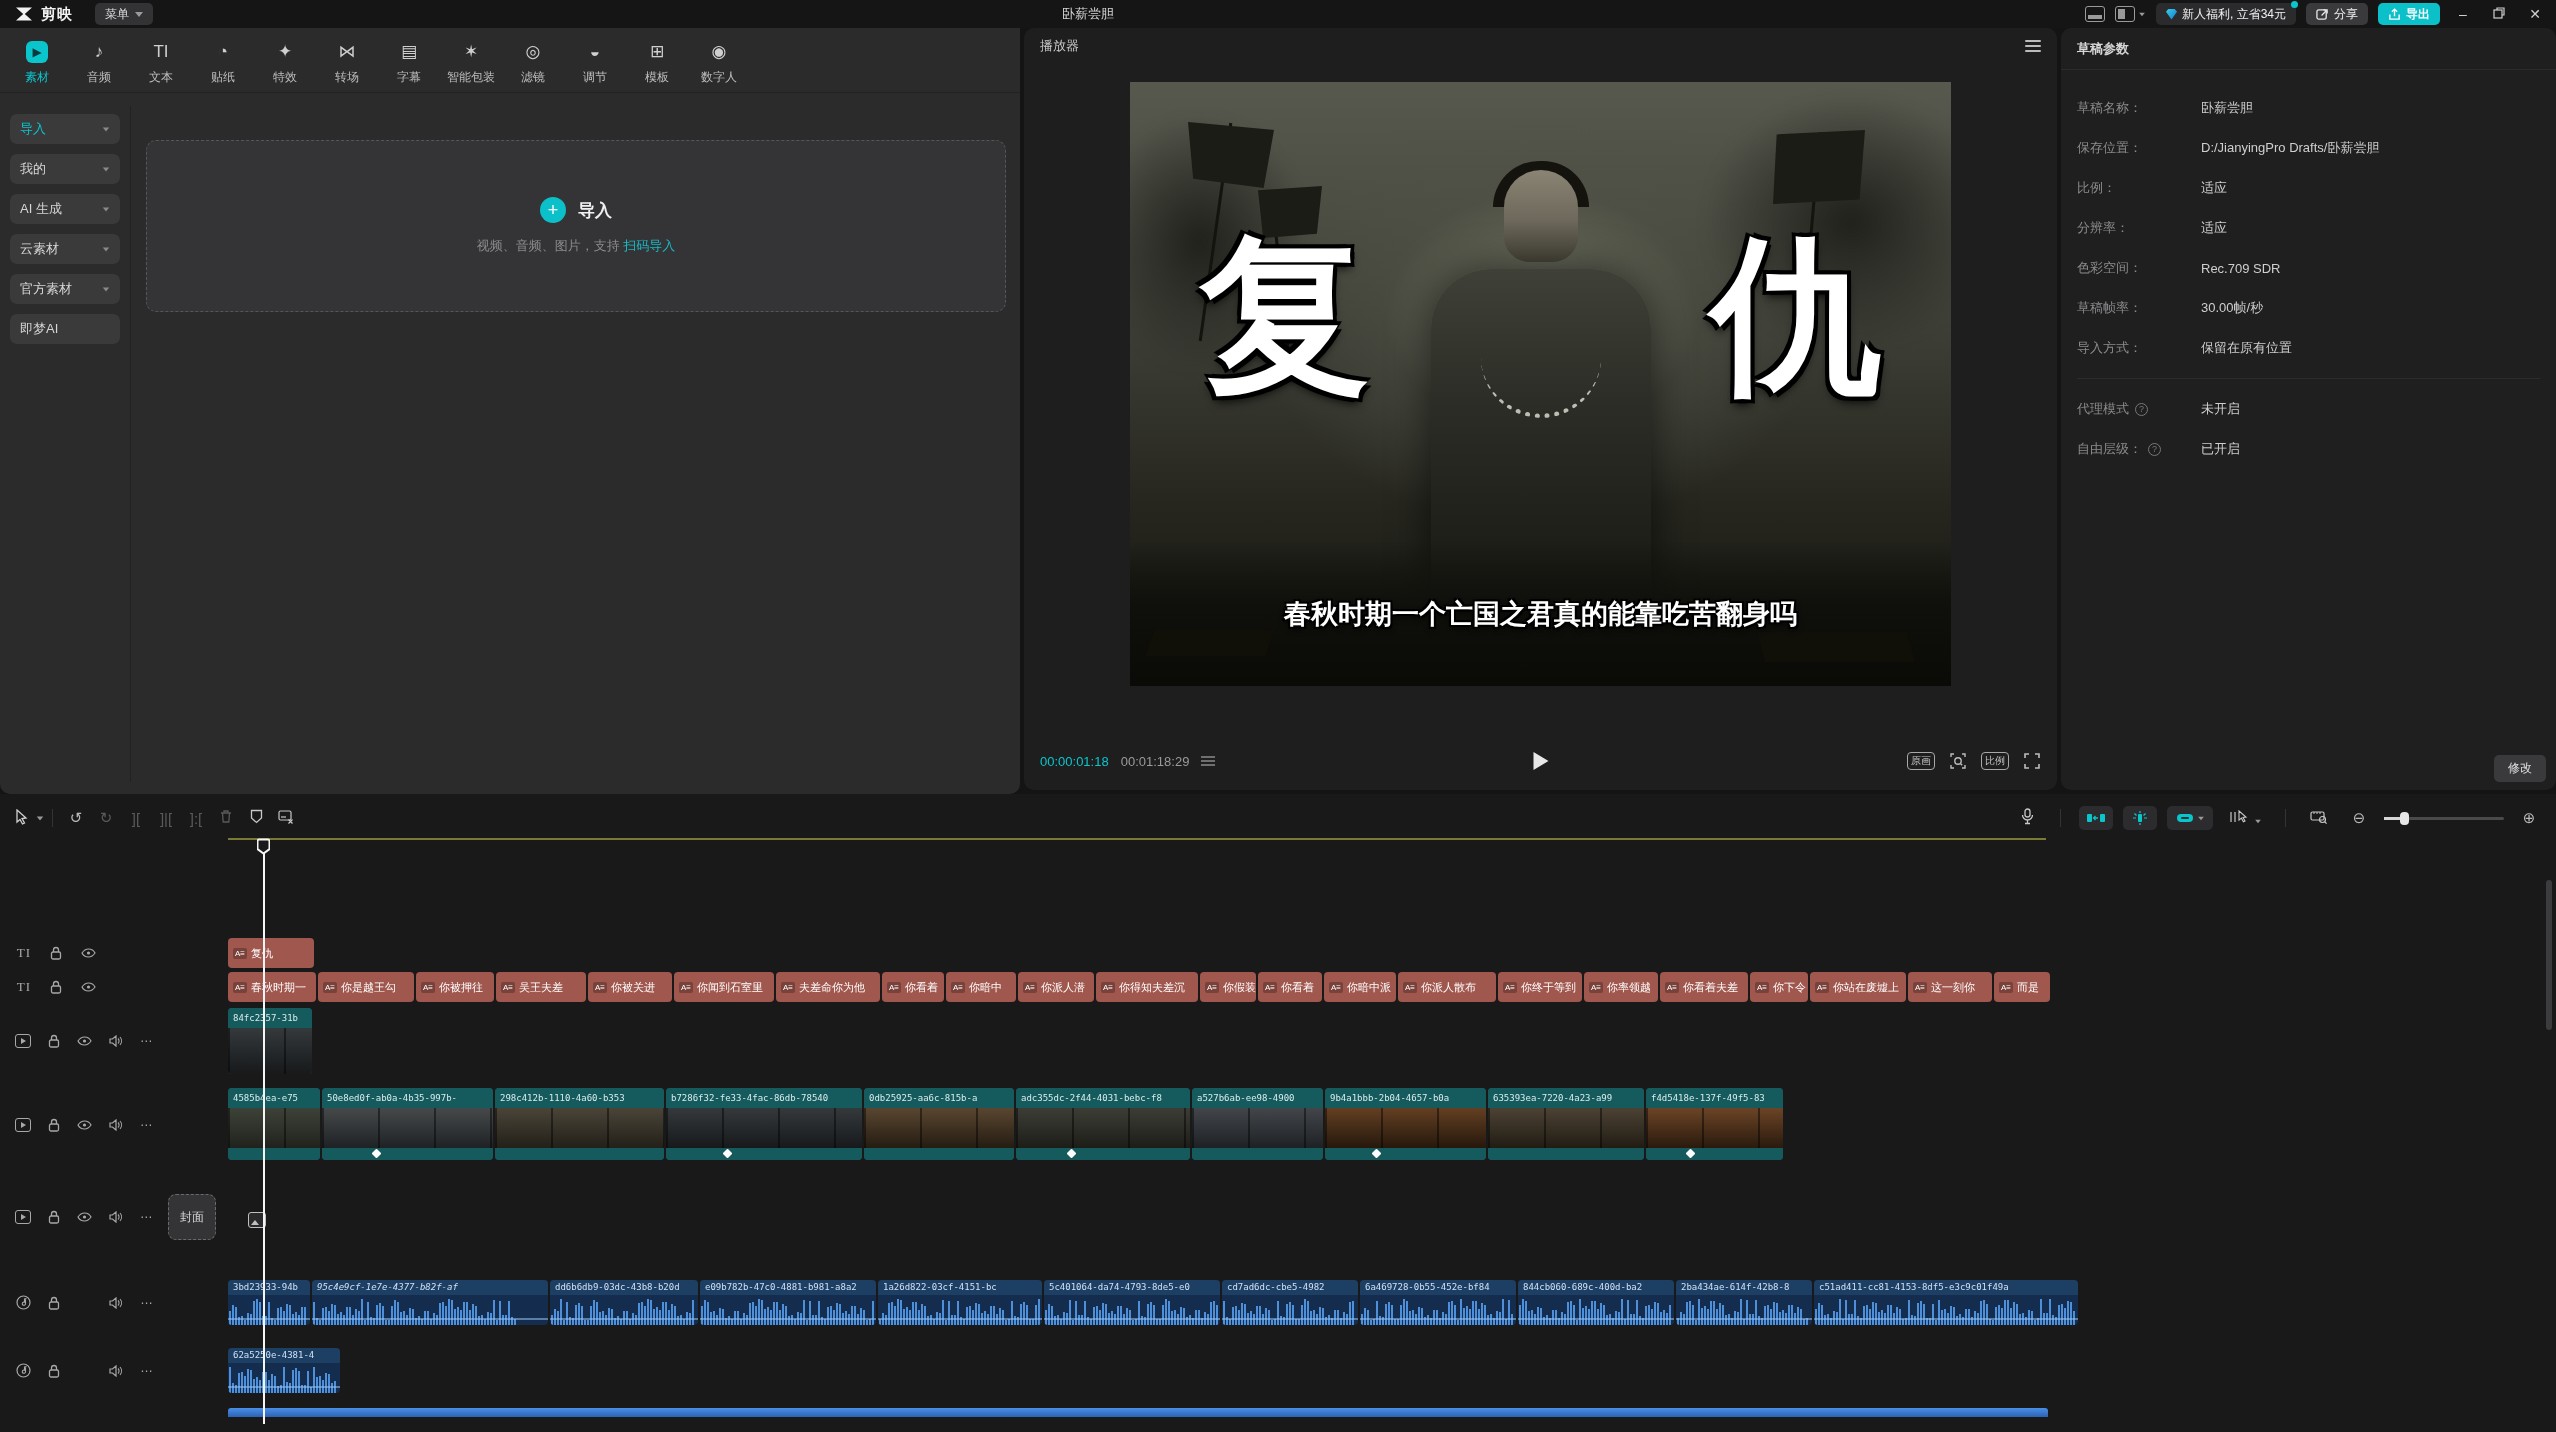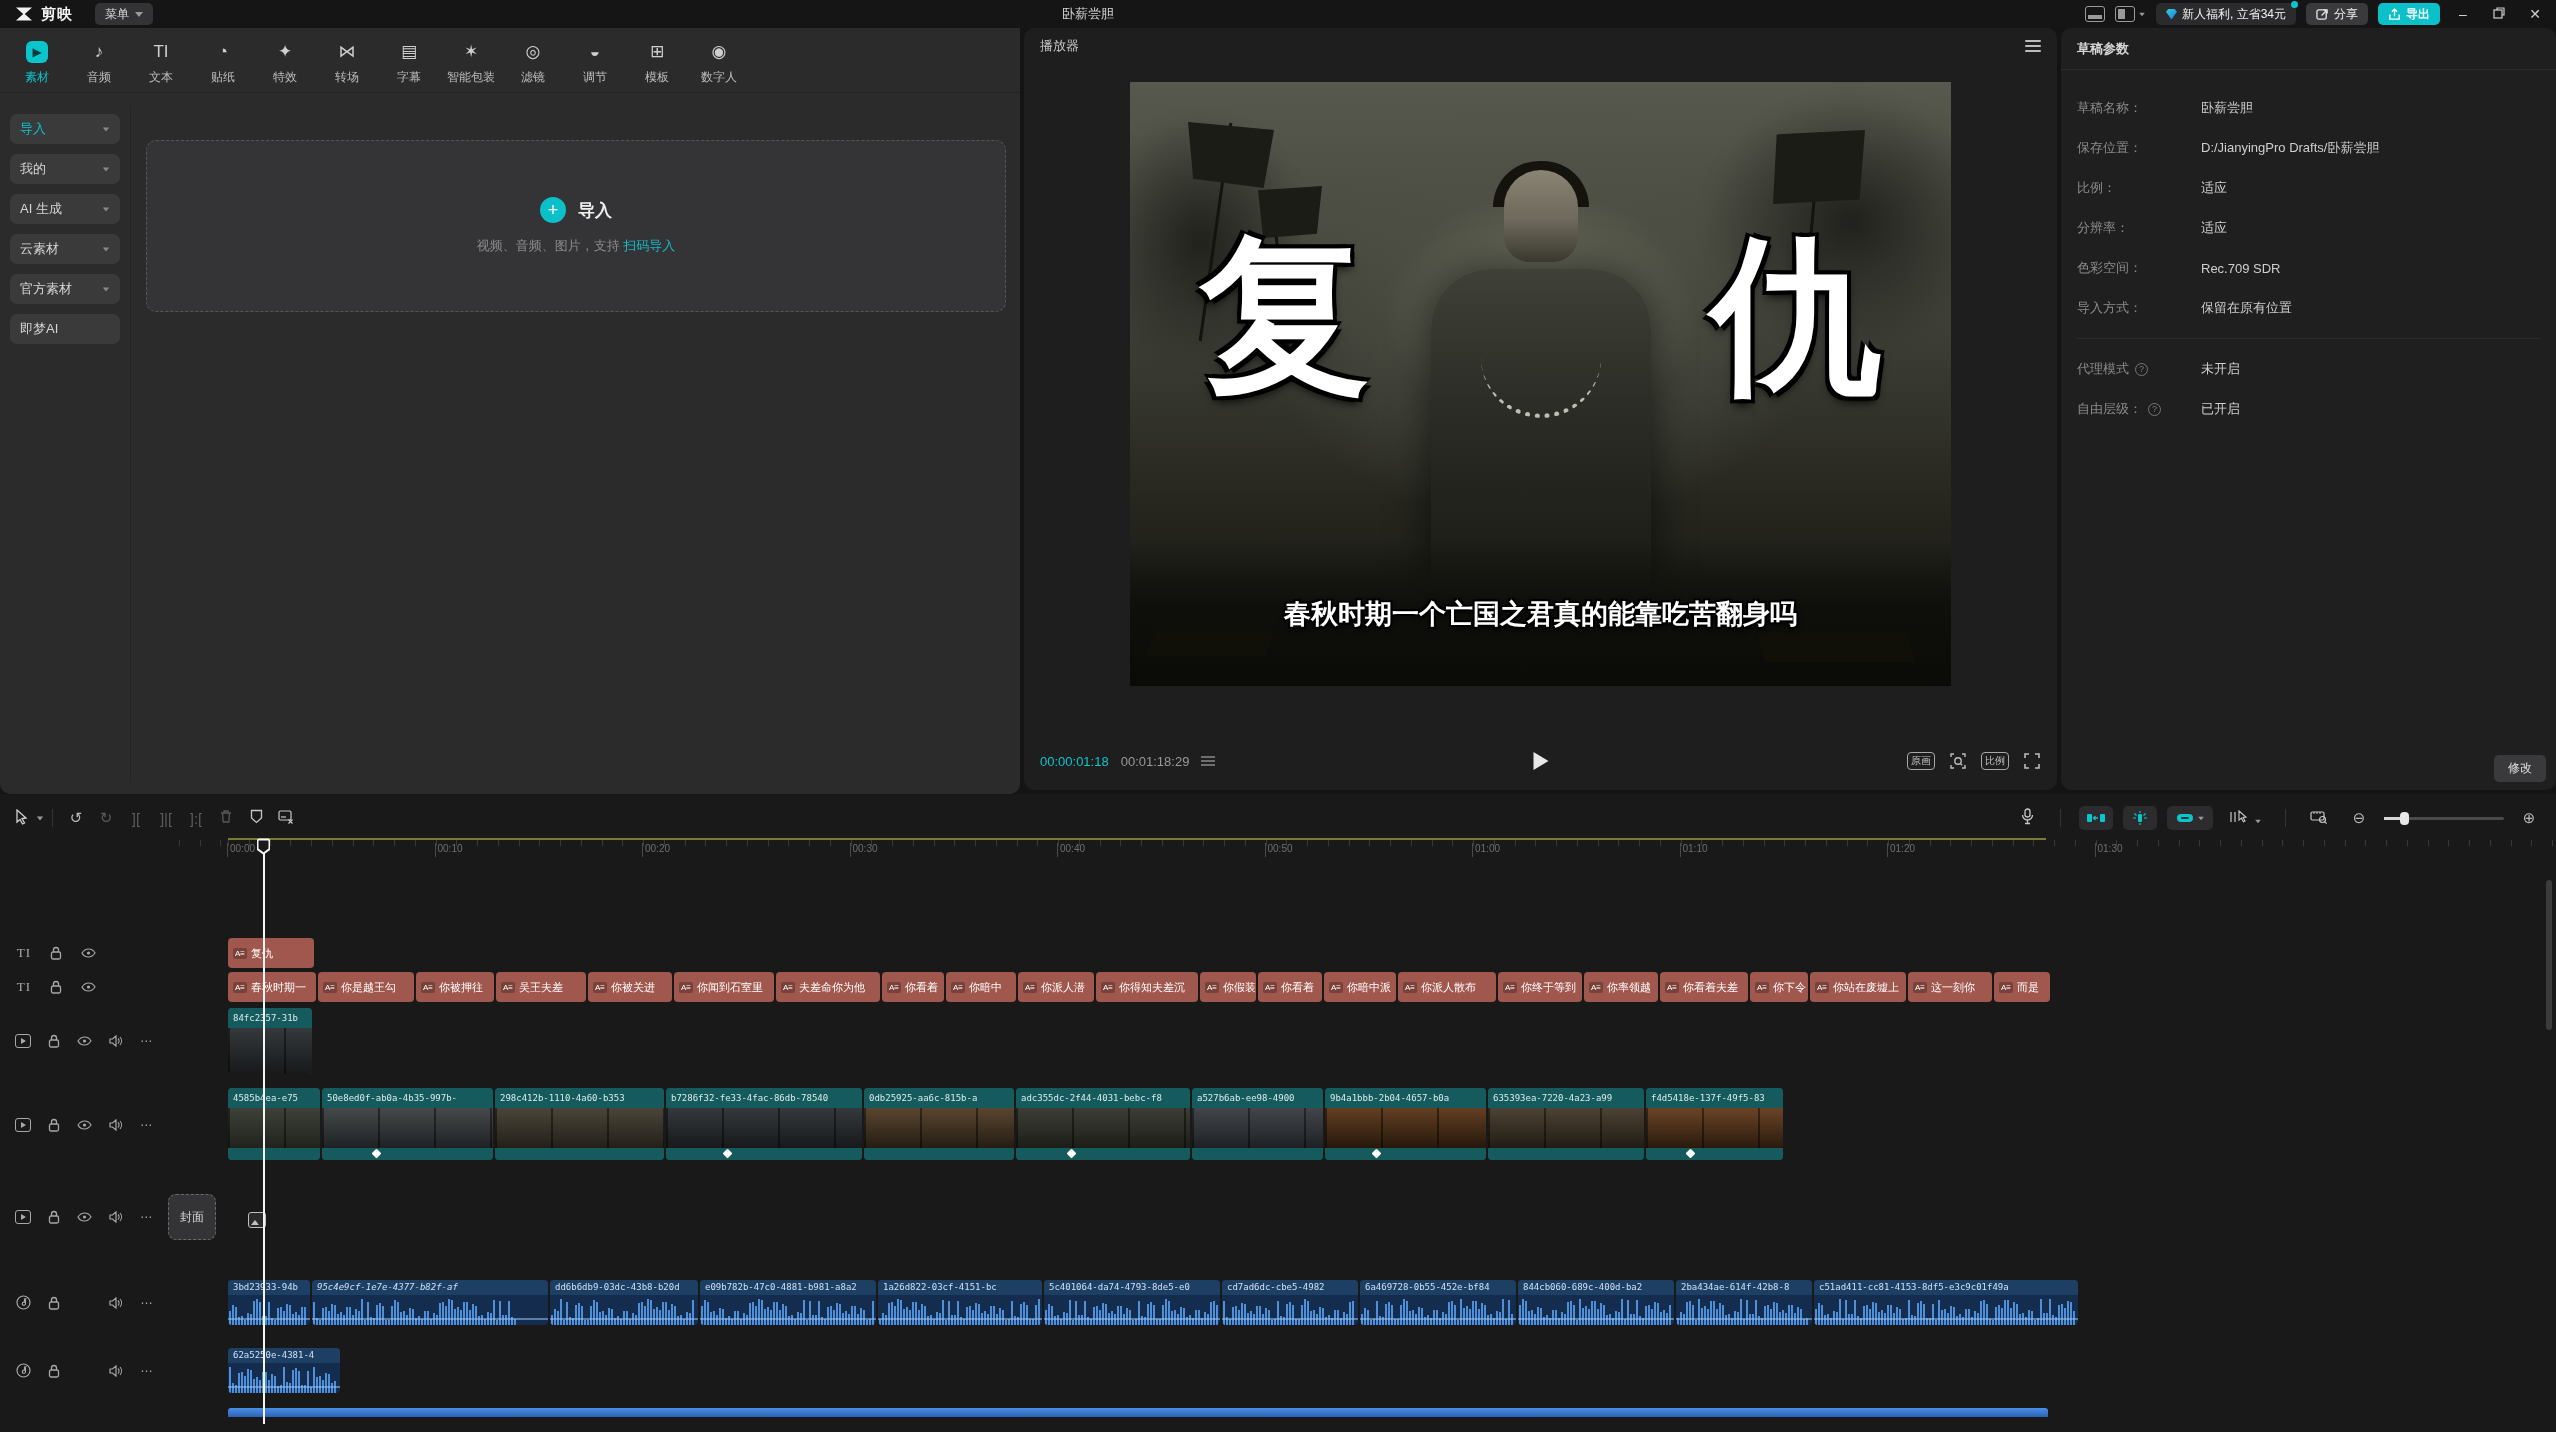--- a/index.html
+++ b/index.html
@@ -355,20 +355,24 @@
           <span class="dp-label">比例：</span>
           <span class="dp-value">适应</span>
         </div>
         <div class="dp-row">
           <span class="dp-label">分辨率：</span>
           <span class="dp-value">适应</span>
         </div>
         <div class="dp-row">
           <span class="dp-label">色彩空间：</span>
           <span class="dp-value">Rec.709 SDR</span>
+        </div>
+        <div class="dp-row">
+          <span class="dp-label">草稿帧率：</span>
+          <span class="dp-value">30.00帧/秒</span>
         </div>
         <div class="dp-row">
           <span class="dp-label">导入方式：</span>
           <span class="dp-value">保留在原有位置</span>
         </div>
         <div class="dp-div"></div>
         <div class="dp-row">
           <span class="dp-label">代理模式 <span class="help">?</span></span>
           <span class="dp-value">未开启</span>
         </div>
@@ -445,32 +449,20 @@
         <span class="ti">⊖</span>
         <div id="zoom-slider">
             <span class="fill"></span>
             <span class="knob"></span>
           </div>
         <span class="ti">⊕</span>
       </div>
     </div>
 
     <div id="range-line"></div>
-    <div id="ruler">
-        <span class="rlab" style="left: 68px;">00:00</span>
-        <span class="rlab" style="left: 275.5px;">00:10</span>
-        <span class="rlab" style="left: 483px;">00:20</span>
-        <span class="rlab" style="left: 690.5px;">00:30</span>
-        <span class="rlab" style="left: 898px;">00:40</span>
-        <span class="rlab" style="left: 1105.5px;">00:50</span>
-        <span class="rlab" style="left: 1313px;">01:00</span>
-        <span class="rlab" style="left: 1520.5px;">01:10</span>
-        <span class="rlab" style="left: 1728px;">01:20</span>
-        <span class="rlab" style="left: 1935.5px;">01:30</span>
-      </div>
 
     <div class="hdr-row" style="top:144px;height:30px">
       <span class="hic" style="margin-left:8px">
           <span class="ti-glyph">TI</span>
         </span>
       <span class="hic">
           <svg width="12" height="14" viewBox="0 0 12 14">
             <rect x="1.5" y="6" width="9" height="7" rx="1.5" fill="none" stroke="#a8a8a8" stroke-width="1.3"></rect>
             <path d="M3.5 6V4a2.5 2.5 0 015 0v2" fill="none" stroke="#a8a8a8" stroke-width="1.3"></path>
           </svg>

